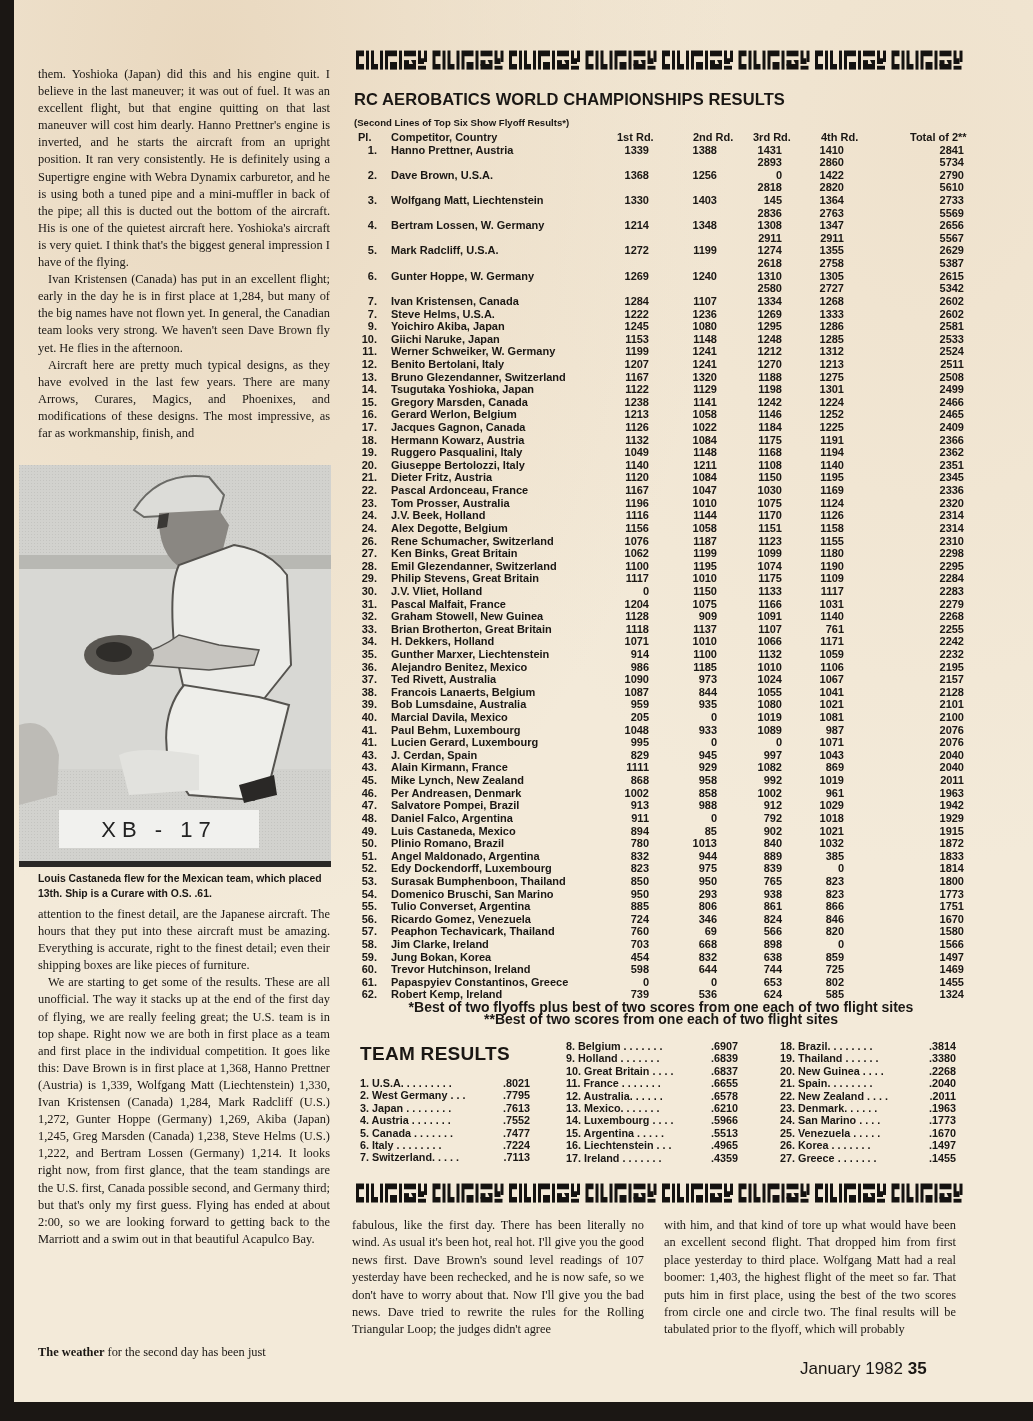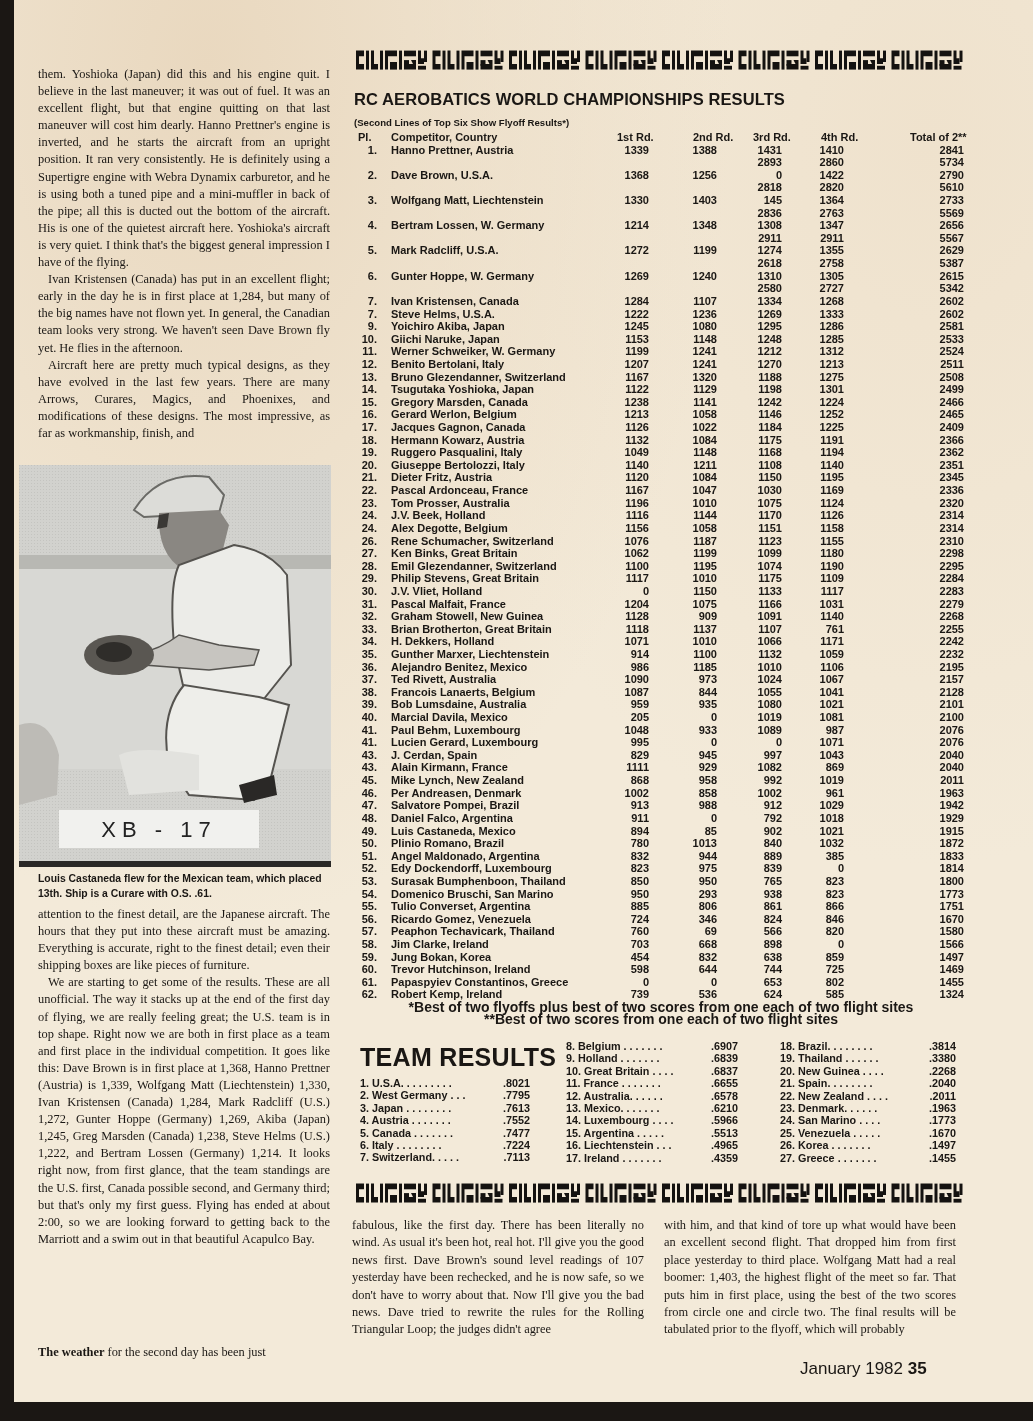--- a/index.html
+++ b/index.html
@@ -48,21 +48,21 @@
   .c-tot { left: 555px; width: 54px; text-align: right; }
   .hdr .c-r1, .hdr .c-r2, .hdr .c-r3, .hdr .c-r4 { text-align: left; }
   .hdr .c-r1 { left: 262px; }
   .hdr .c-r2 { left: 338px; }
   .hdr .c-r3 { left: 398px; }
   .hdr .c-r4 { left: 466px; }
   .hdr .c-pl { text-align: left; left: 3px; }
   .footnote { text-align: center; font-size: 14px; height: 12px; line-height: 12px; }
 
   
-  .team-title { position: absolute; left: 360px; top: 1043px; font-size: 25px; font-weight: bold; letter-spacing: 0.3px; }
+  .team-title { position: absolute; left: 360px; top: 1043px; font-size: 19px; font-weight: bold; letter-spacing: 0.3px; }
   .team-col { position: absolute; font-size: 10.8px; font-weight: bold; line-height: 12.4px; }
   .team-col .trow { height: 12.4px; display: flex; justify-content: space-between; white-space: nowrap; }
   .team-col .trow span.lbl { overflow: hidden; }
   #team-c1 { left: 360px; top: 1077px; width: 170px; }
   #team-c2 { left: 566px; top: 1040px; width: 172px; }
   #team-c3 { left: 780px; top: 1040px; width: 176px; }
 
   
   .col-b { position: absolute; top: 1217px; width: 292px; font-size: 12.4px; line-height: 17.4px; text-align: justify; }
   #col-b1 { left: 352px; }

